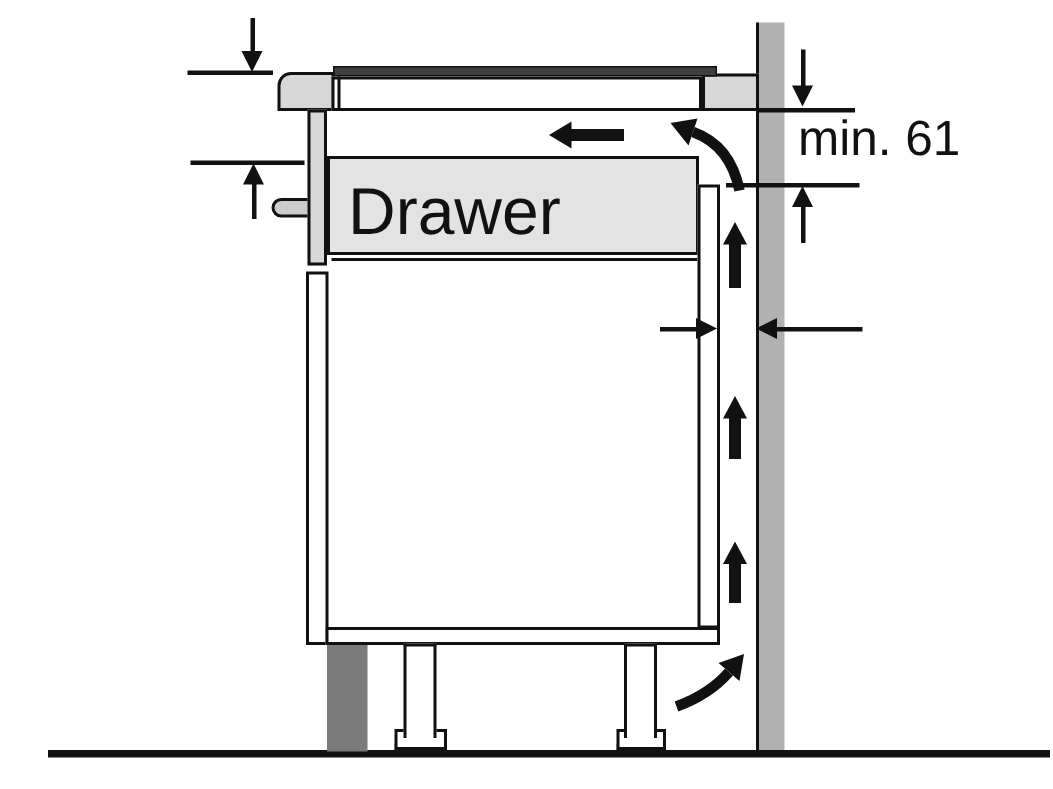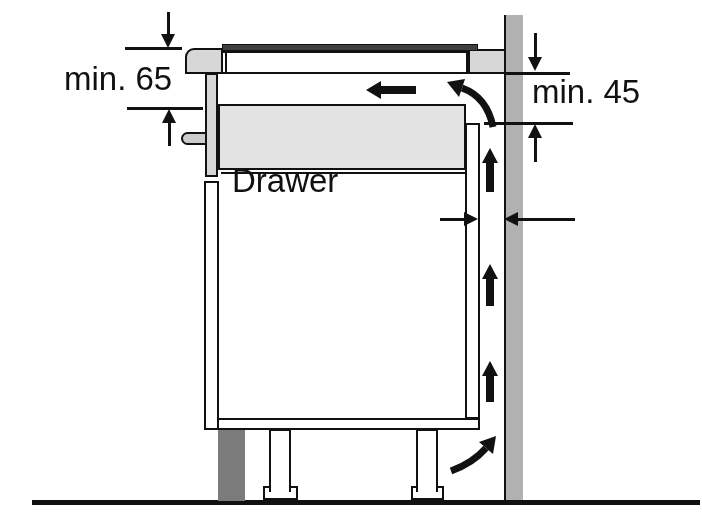--- a/index.html
+++ b/index.html
@@ -37,49 +37,48 @@
   <div class="abs" style="left:222px; top:44px; width:256px; height:7px; background:var(--glass,#3f3f3f); border:1px solid var(--line,#111);"></div>
   <div class="abs" style="left:185px; top:48px; width:38px; height:26px; background:var(--worktop,#d7d7d7); border:2px solid var(--line,#111); border-top-left-radius:9px;"></div>
   <div class="abs outlined" style="left:221px; top:51px; width:247px; height:23px;"></div>
   <div class="abs line" style="left:225px; top:51px; width:2px; height:23px;"></div>
 
   <div class="abs" style="left:181px; top:132px; width:27px; height:13px; background:var(--handle,#cccccc); border:2px solid var(--line,#111); border-radius:7px 0 0 7px;"></div>
   <div class="abs" style="left:205px; top:73px; width:13px; height:104px; background:var(--worktop,#d7d7d7); border:2px solid var(--line,#111);"></div>
 
   <div class="abs" style="left:218px; top:104px; width:248px; height:66px; background:var(--drawer_fill,#e3e3e3); border:2px solid var(--line,#111);"></div>
   <div class="abs line" style="left:221px; top:172px; width:244px; height:2px;"></div>
-  <div class="label" style="left:232px; top:120px; font-size:33px;margin-top:44px;">Drawer</div>
+  <div class="label" style="left:232px; top:120px; font-size:44px;">Drawer</div>
 
   <div class="abs outlined" style="left:204px; top:181px; width:15px; height:249px;"></div>
   <div class="abs outlined" style="left:465px; top:123px; width:15px; height:296px;"></div>
   <div class="abs outlined" style="left:217px; top:418px; width:263px; height:12px;"></div>
   <div class="abs" style="left:218px; top:430px; width:27px; height:71px; background:var(--plinth,#7b7b7b);"></div>
 
   <div class="abs line" style="left:263px; top:496px; width:35px; height:6px;"></div>
   <div class="abs outlined" style="left:263px; top:486px; width:35px; height:14px;"></div>
   <div class="abs" style="left:269px; top:429px; width:22px; height:63px; background:#fff; border:2px solid var(--line,#111); border-bottom:none;"></div>
   <div class="abs line" style="left:411px; top:496px; width:33px; height:6px;"></div>
   <div class="abs outlined" style="left:411px; top:486px; width:33px; height:14px;"></div>
   <div class="abs" style="left:416px; top:429px; width:22px; height:63px; background:#fff; border:2px solid var(--line,#111); border-bottom:none;"></div>
 
   <div class="abs line" style="left:125px; top:47px; width:57px; height:3px;"></div>
   <div class="abs line" style="left:167px; top:12px; width:3px; height:24px;"></div>
   <div class="tri tri-down" style="left:161px; top:34px;"></div>
   <div class="abs line" style="left:127px; top:107px; width:76px; height:3px;"></div>
   <div class="tri tri-up" style="left:162px; top:109px;"></div>
   <div class="abs line" style="left:168px; top:121px; width:3px; height:25px;"></div>
-  <div class="label" style="left:64px; top:62px;">min. 65</div>
 
   <div class="abs line" style="left:505px; top:72px; width:65px; height:3px;"></div>
   <div class="abs line" style="left:534px; top:33px; width:3px; height:26px;"></div>
   <div class="tri tri-down" style="left:528px; top:57px;"></div>
   <div class="abs line" style="left:484px; top:122px; width:89px; height:3px;"></div>
   <div class="tri tri-up" style="left:528px; top:124px;"></div>
   <div class="abs line" style="left:534px; top:136px; width:3px; height:26px;"></div>
-  <div class="label" style="left:532px; top:75px;">min. 45</div>
+  <div class="label" style="left:532px; top:75px;">min. 61</div>
 
   <div class="abs line" style="left:440px; top:218px; width:26px; height:3px;"></div>
   <div class="tri tri-right" style="left:464px; top:212px;"></div>
   <div class="tri tri-left" style="left:504px; top:212px;"></div>
   <div class="abs line" style="left:516px; top:218px; width:59px; height:3px;"></div>
 
   <div class="tri btri-left" style="left:366px; top:81px;"></div>
   <div class="abs line" style="left:379px; top:86px; width:37px; height:8px;"></div>
 
   <div class="tri btri-up" style="left:482px; top:148px;"></div>

